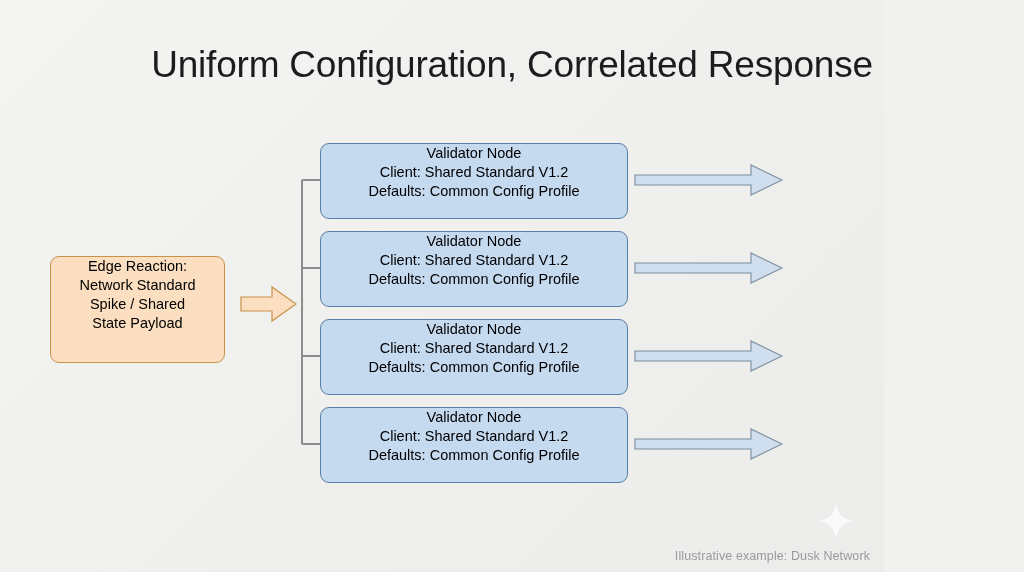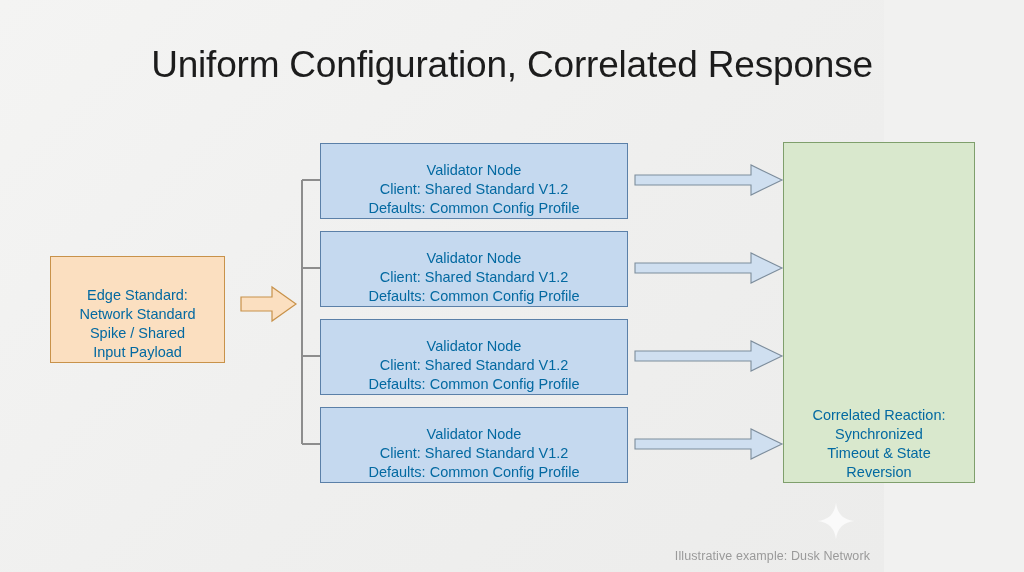--- a/index.html
+++ b/index.html
@@ -39,24 +39,25 @@
     white-space: nowrap;
   }
 
   
   .node-box {
     position: absolute;
     box-sizing: border-box;
     display: flex;
     flex-direction: column;
     align-items: center;
-    justify-content: flex-end;
+    justify-content: flex-start;
     text-align: center;
     line-height: 1.32;
-    color: #0369a1;
+    color: #000000;
+    border-radius: 9px;
   }
 
   
   #edge-condition-box {
     left: 50px;
     top: 256px;
     width: 175px;
     height: 107px;
     background: #fbdfc0;
     border: 1px solid #c8924a;
@@ -132,24 +133,24 @@
   }
 </style>
 </head>
 <body>
 
 <div id="slide">
 
   <div id="slide-title">Uniform Configuration, Correlated Response</div>
 
   <div id="edge-condition-box" class="node-box">
-    <span class="box-line">Edge Standard:</span>
+    <span class="box-line">Edge Reaction:</span>
     <span class="box-line">Network Standard</span>
     <span class="box-line">Spike / Shared</span>
-    <span class="box-line">Input Payload</span>
+    <span class="box-line">State Payload</span>
   </div>
 
   <svg id="arrow-orange" class="flow-arrow" width="58" height="38" viewBox="0 0 58 38">
     <polygon points="1,12 32,12 32,2 56,19 32,36 32,26 1,26" fill="#fbdfc0" stroke="#c8924a" stroke-width="1.2" stroke-linejoin="miter"></polygon>
   </svg>
 
   <svg id="tree-connector" viewBox="0 0 110 370">
     <g stroke="#8d8d8d" stroke-width="1.6" fill="none" shape-rendering="crispEdges">
 
       <line x1="78" y1="50" x2="78" y2="314"></line>
@@ -194,25 +195,19 @@
   <svg class="flow-arrow arrow-blue-2" width="150" height="34" viewBox="0 0 150 34">
     <polygon points="1,12 117,12 117,2 148,17 117,32 117,22 1,22" fill="#cfdff0" stroke="#7d8d9c" stroke-width="1.1" stroke-linejoin="miter"></polygon>
   </svg>
   <svg class="flow-arrow arrow-blue-3" width="150" height="34" viewBox="0 0 150 34">
     <polygon points="1,12 117,12 117,2 148,17 117,32 117,22 1,22" fill="#cfdff0" stroke="#7d8d9c" stroke-width="1.1" stroke-linejoin="miter"></polygon>
   </svg>
   <svg class="flow-arrow arrow-blue-4" width="150" height="34" viewBox="0 0 150 34">
     <polygon points="1,12 117,12 117,2 148,17 117,32 117,22 1,22" fill="#cfdff0" stroke="#7d8d9c" stroke-width="1.1" stroke-linejoin="miter"></polygon>
   </svg>
 
-  <div id="reaction-box" class="node-box">
-    <span class="box-line">Correlated Reaction:</span>
-    <span class="box-line">Synchronized</span>
-    <span class="box-line">Timeout &amp; State</span>
-    <span class="box-line">Reversion</span>
-  </div>
 
   <svg id="sparkle-icon" viewBox="0 0 40 40">
     <path d="M20 1 C21.6 12.6 27.4 18.4 39 20 C27.4 21.6 21.6 27.4 20 39 C18.4 27.4 12.6 21.6 1 20 C12.6 18.4 18.4 12.6 20 1 Z" fill="#fbfbfb"></path>
   </svg>
   <div id="footer-caption">Illustrative example: Dusk Network</div>
 
 </div>
 
 </body></html>

